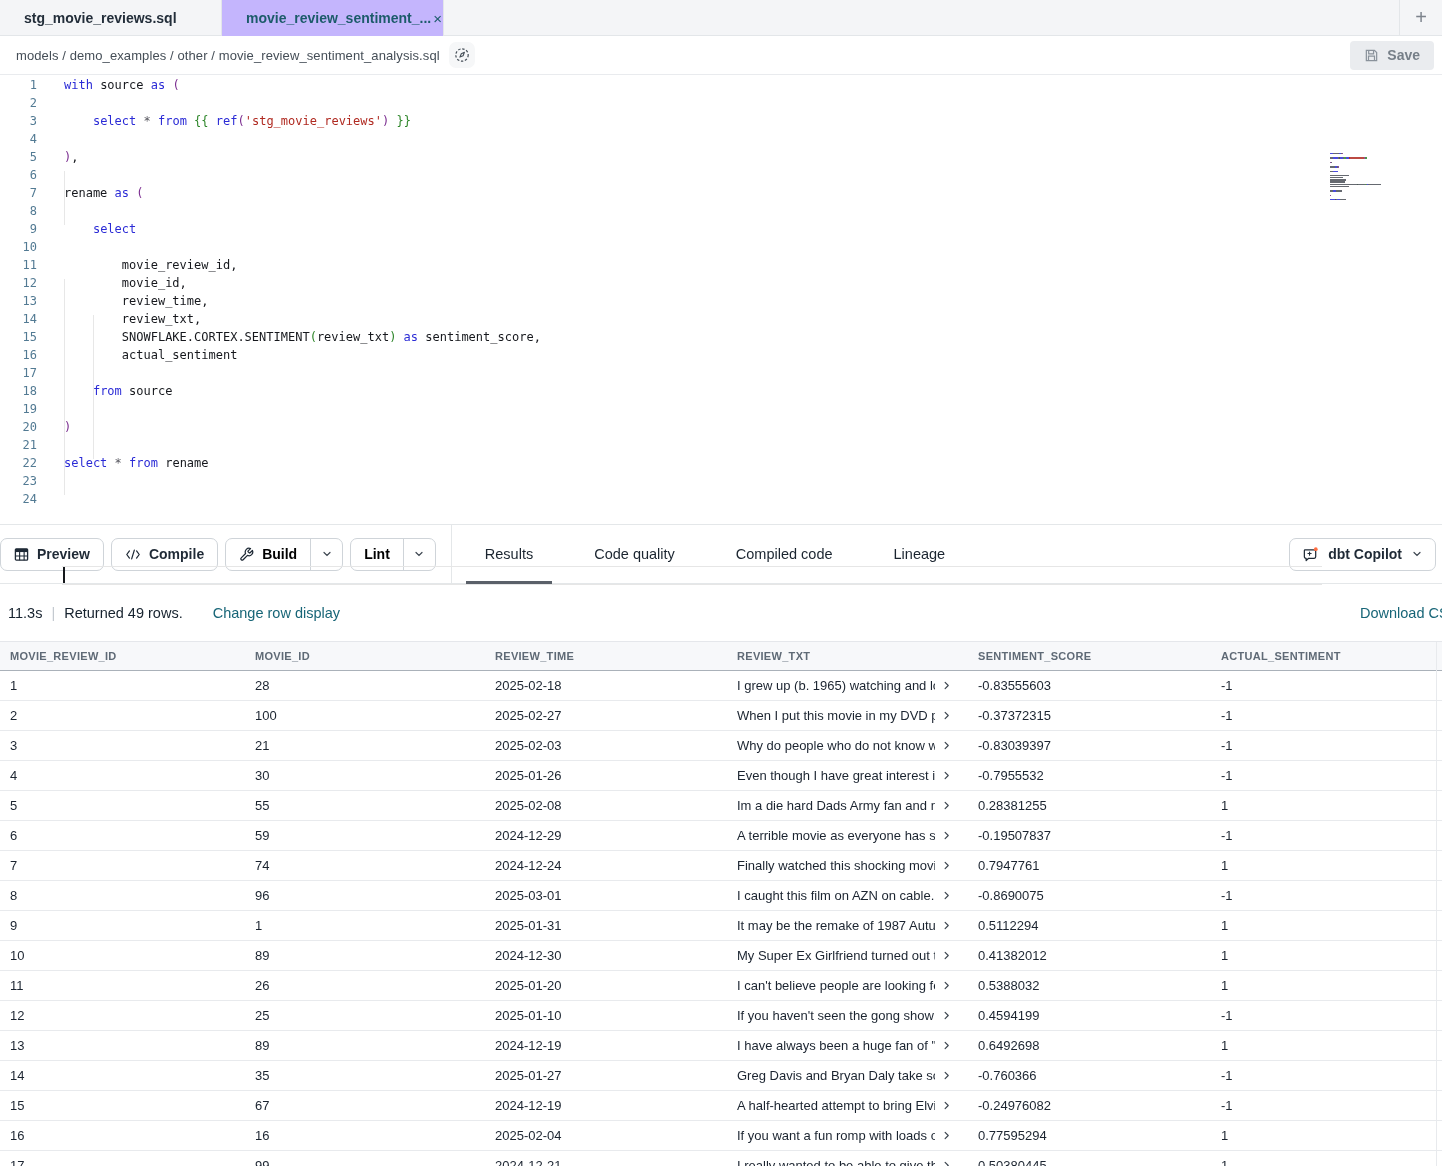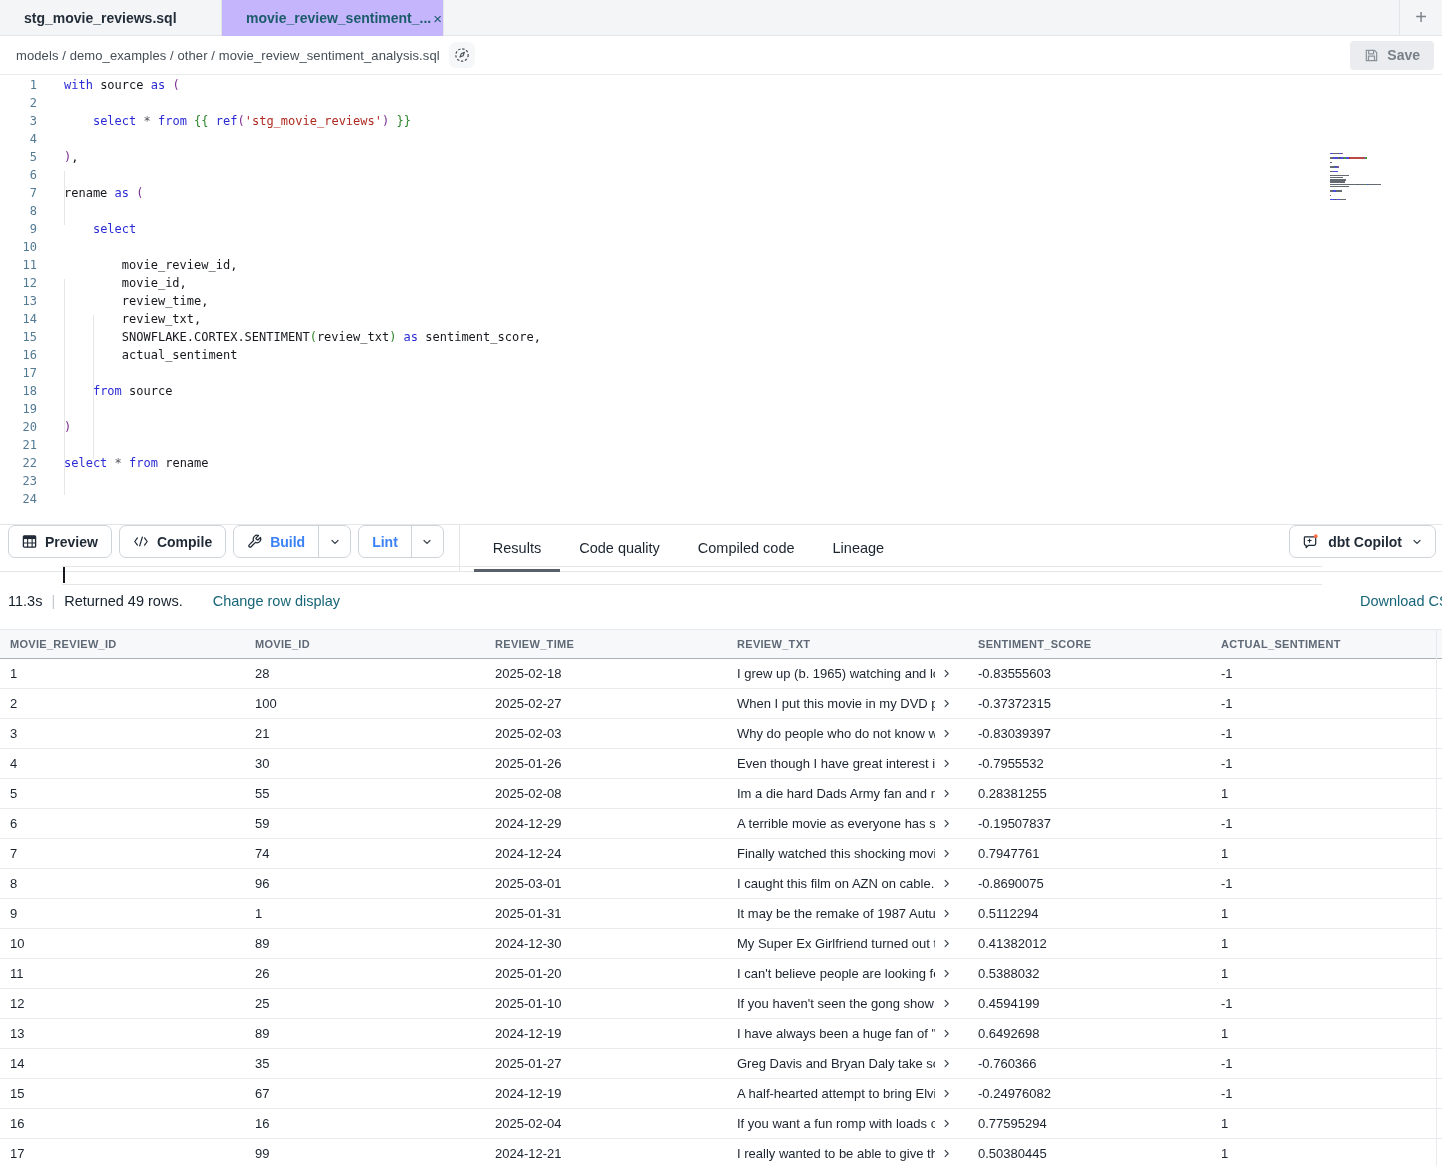--- a/index.html
+++ b/index.html
@@ -43,34 +43,34 @@
   .curline { position:absolute; left:62px; width:1260px; height:19px;
     border-top:1px solid #e6e6e6; border-bottom:1px solid #e6e6e6; }
   .cursor { position:absolute; width:1.5px; height:16px; background:#15181c; }
   .minimap { position:absolute; left:1330px; top:78px; width:66px; cursor:pointer; }
   .mm-line { height:1.4px; margin-bottom:0.8px; display:flex; }
   .mm-seg { height:100%; display:inline-block; opacity:.85; }
   .mm-seg.kw{background:#2b2bd6}.mm-seg.st{background:#b02a21}.mm-seg.gr{background:#2c8528}
   .mm-seg.pu{background:#7b2d90}.mm-seg.pl{background:#4a4f57}.mm-seg.op{background:#4a4f57}
 
   
-  .toolbar { height:48px; border-top:1px solid #e4e7e9; border-bottom:1px solid #e4e7e9;
-    display:flex; align-items:flex-start; padding-left:8px; background:#fff; }
+  .toolbar { height:60px; border-top:1px solid #e4e7e9; border-bottom:1px solid #e4e7e9;
+    display:flex; align-items:center; background:#fff; }
   .btn { height:33px; border:1px solid #cfd4d9; border-radius:7px; background:#fff;
     display:flex; align-items:center; gap:8px; padding:0 13px; font-size:14px; font-weight:600;
     color:#1f2a36; cursor:pointer; margin-right:7px; font-family:"Liberation Sans",sans-serif; }
   .split { display:flex; align-items:stretch; border:1px solid #cfd4d9; border-radius:7px;
     margin-right:7px; overflow:hidden; background:#fff; }
   .split .main { display:flex; align-items:center; gap:8px; padding:0 13px; height:31px;
-    font-size:14px; font-weight:600; color:#3b82f6; cursor:pointer; }
+    font-size:14px; font-weight:600; color:#000000; cursor:pointer; }
   .split .arrow { width:32px; display:flex; align-items:center; justify-content:center;
     border-left:1px solid #cfd4d9; cursor:pointer; }
   .lintwrap { }
   .toolbar .vdiv { width:1px; align-self:stretch; background:#e4e7e9; margin-left:8px; }
-  .rtabs { display:flex; align-self:stretch; margin-left:14px; }
+  .rtabs { display:flex; align-self:stretch; margin-left:14px;gap:23px; }
   .rtab { display:flex; align-items:center; padding:0 19px; font-size:14.5px; color:#1b2530;
     position:relative; cursor:pointer; }
   .rtab.active::after { content:""; position:absolute; left:0; right:0; bottom:-1px; height:3px;
     background:#5a6069; }
   .copilot { margin-left:auto; margin-right:6px; height:33px; border:1px solid #cfd4d9;
     border-radius:7px; background:#fff; display:flex; align-items:center; gap:9px; padding:0 12px;
     font-size:14px; font-weight:600; color:#1f2a36; cursor:pointer; }
 
   
   .meta { height:57px; display:flex; align-items:center; padding:0 8px; position:relative;

